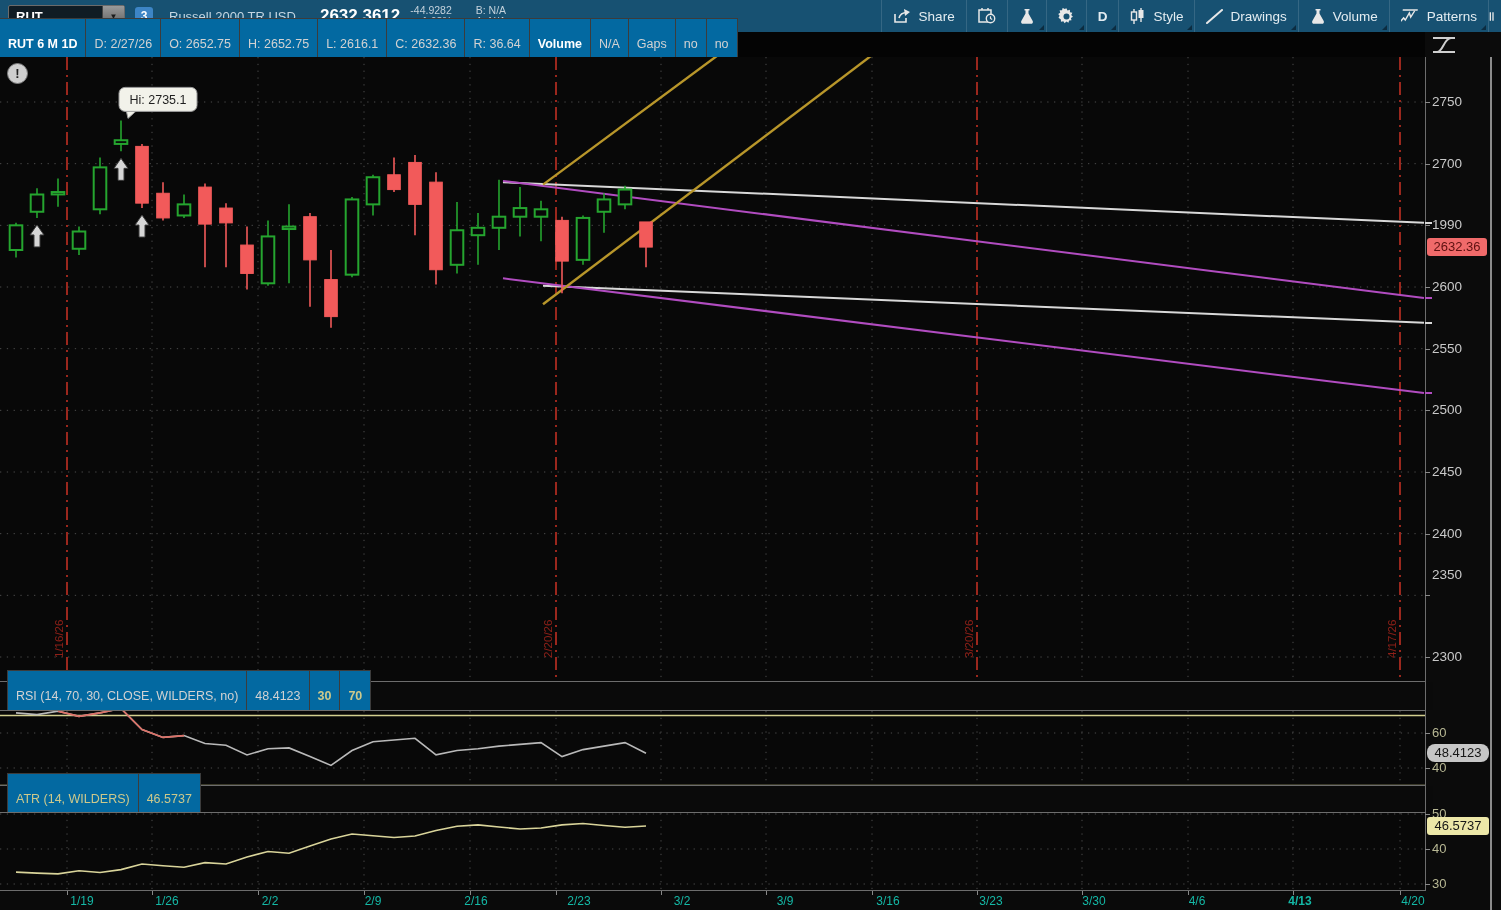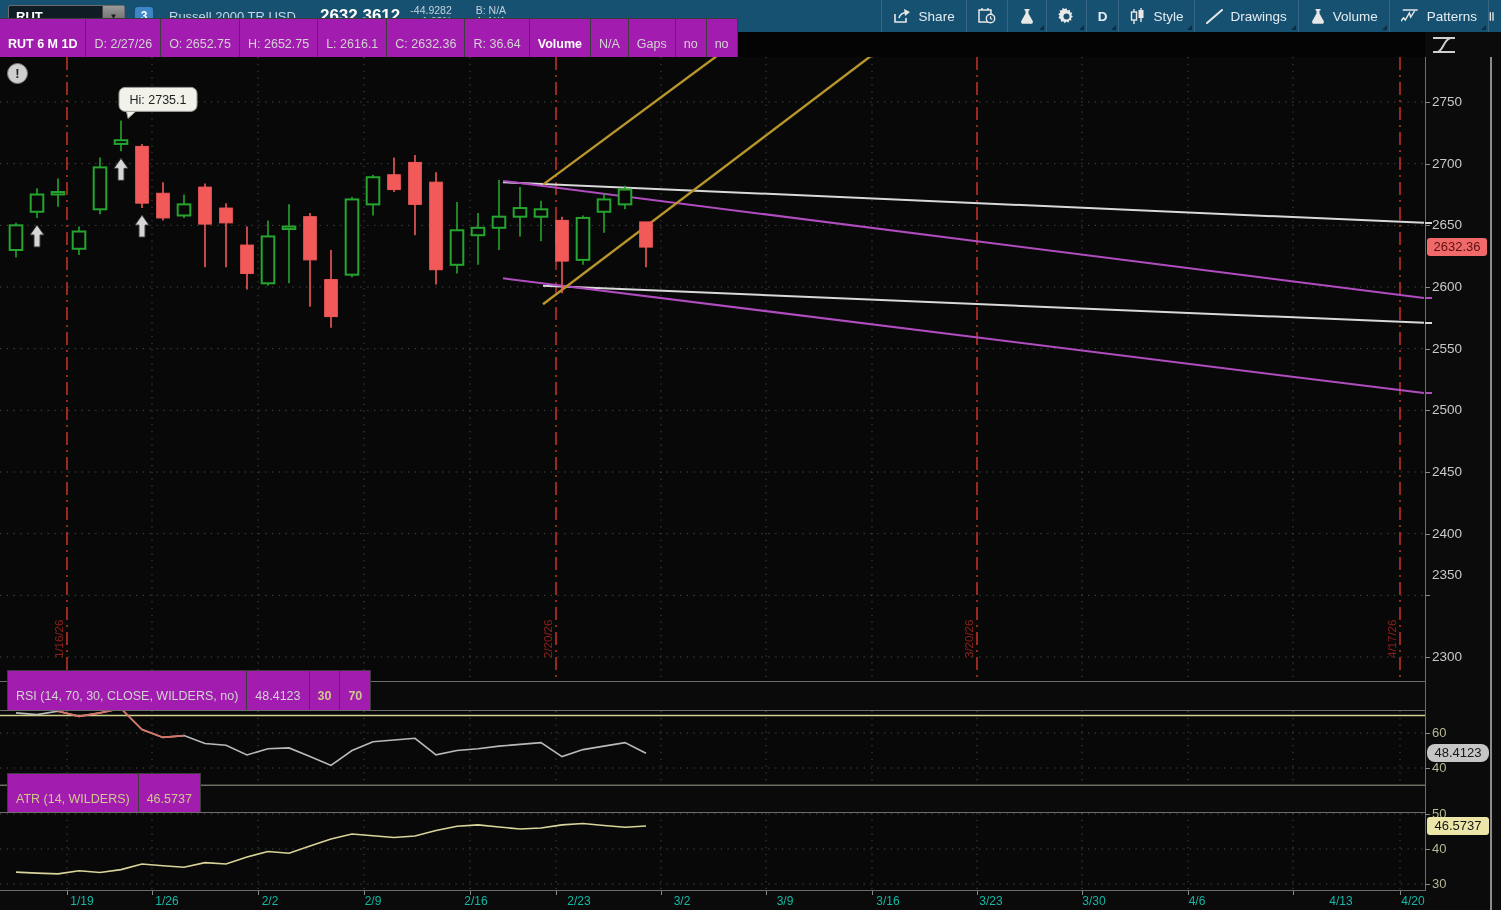--- a/index.html
+++ b/index.html
@@ -23,21 +23,21 @@
   .tb-right{margin-left:auto;display:flex;align-items:center;height:100%;}
   .tbtn{position:relative;display:flex;align-items:center;gap:7px;padding:0 11px;height:100%;
         font-size:13.5px;color:#e3ecf1;border-left:1px solid rgba(255,255,255,.13);cursor:default;}
   .tbtn.dd i.corner{position:absolute;right:2px;bottom:2px;width:0;height:0;
         border-left:5px solid transparent;border-bottom:5px solid #0c2c40;}
   .tbtn svg{display:block;}
   .tbtn-partial{width:12px;overflow:hidden;height:100%;display:flex;align-items:center;border-left:1px solid rgba(255,255,255,.13);}
   
   .ohlcbar{position:absolute;left:0;top:32px;width:1425px;height:25px;background:#040404;display:flex;align-items:center;}
   .cell{height:19px;line-height:19px;border:1px solid #3c3c3c;margin-left:-1px;padding:16px 8px;
-        font-size:12.5px;color:#d2d2d2;background:#a21caf;white-space:nowrap;}
+        font-size:12.5px;color:#d2d2d2;background:#0369a1;white-space:nowrap;}
   .cell.bold{color:#fff;font-weight:bold;}
   
   .pane{position:absolute;left:0;background:#080808;}
   .hline{position:absolute;left:0;width:1425px;height:1px;background:#6d6d6d;}
   .vdiv{position:absolute;left:1425px;top:57px;width:1px;height:834px;background:#6d6d6d;}
   .winline{position:absolute;left:1490px;top:57px;width:2px;height:853px;background:#8c8c8c;}
   .gutter-label{position:absolute;left:1432px;font-size:13.5px;color:#c9c9c9;}
   .gutter-label.small{font-size:13px;color:#b8b894;}
   .tick{position:absolute;left:1425px;height:1px;width:5px;background:#8a8a8a;}
   .badge{position:absolute;left:1427px;height:18px;line-height:18px;font-size:13px;text-align:center;border-radius:3px;z-index:5;}
@@ -353,21 +353,21 @@
       <polyline points="16,872.1 37,873.1 58,873.9 79,870.7 100,872.5 121,869.6 142,864.0 163,865.8 184,867.2 205,862.6 226,864.0 247,857.0 268,851.5 289,853.2 310,845.9 331,838.9 352,834.0 373,835.7 394,837.5 415,836.0 436,830.5 457,826.3 478,824.9 499,827.0 520,829.0 541,828.0 562,824.9 583,823.5 604,825.5 625,827.3 646,826.0" fill="none" stroke="#d9d49a" stroke-width="1.6"></polyline>
     </svg>
   <div class="hline" style="top:890px"></div>
 
   <div class="vdiv"></div>
   <div id="gutter">
       <div class="gutter-label" style="top: 94px;">2750</div>
       <div class="tick" style="top: 102px;"></div>
       <div class="gutter-label" style="top: 155.667px;">2700</div>
       <div class="tick" style="top: 163.667px;"></div>
-      <div class="gutter-label" style="top: 217.333px;">2650</div>
+      <div class="gutter-label" style="top: 217.333px;">1990</div>
       <div class="tick" style="top: 225.333px;"></div>
       <div class="gutter-label" style="top: 279px;">2600</div>
       <div class="tick" style="top: 287px;"></div>
       <div class="gutter-label" style="top: 340.667px;">2550</div>
       <div class="tick" style="top: 348.667px;"></div>
       <div class="gutter-label" style="top: 402.333px;">2500</div>
       <div class="tick" style="top: 410.333px;"></div>
       <div class="gutter-label" style="top: 464px;">2450</div>
       <div class="tick" style="top: 472px;"></div>
       <div class="gutter-label" style="top: 525.667px;">2400</div>
@@ -400,21 +400,21 @@
       <div class="date-lbl" style="left: 270px;">2/2</div>
       <div class="date-lbl" style="left: 373px;">2/9</div>
       <div class="date-lbl" style="left: 476px;">2/16</div>
       <div class="date-lbl" style="left: 579px;">2/23</div>
       <div class="date-lbl" style="left: 682px;">3/2</div>
       <div class="date-lbl" style="left: 785px;">3/9</div>
       <div class="date-lbl" style="left: 888px;">3/16</div>
       <div class="date-lbl" style="left: 991px;">3/23</div>
       <div class="date-lbl" style="left: 1094px;">3/30</div>
       <div class="date-lbl" style="left: 1197px;">4/6</div>
-      <div class="date-lbl" style="left: 1341px;">4/13</div>
+      <div class="date-lbl" style="left: 1300px; font-weight: bold;">4/13</div>
       <div class="date-lbl" style="left: 1413px;">4/20</div>
       <div class="dtick" style="left: 152px;"></div>
       <div class="dtick" style="left: 258px;"></div>
       <div class="dtick" style="left: 364px;"></div>
       <div class="dtick" style="left: 470px;"></div>
       <div class="dtick" style="left: 661px;"></div>
       <div class="dtick" style="left: 766px;"></div>
       <div class="dtick" style="left: 872px;"></div>
       <div class="dtick" style="left: 1082px;"></div>
       <div class="dtick" style="left: 1188px;"></div>

